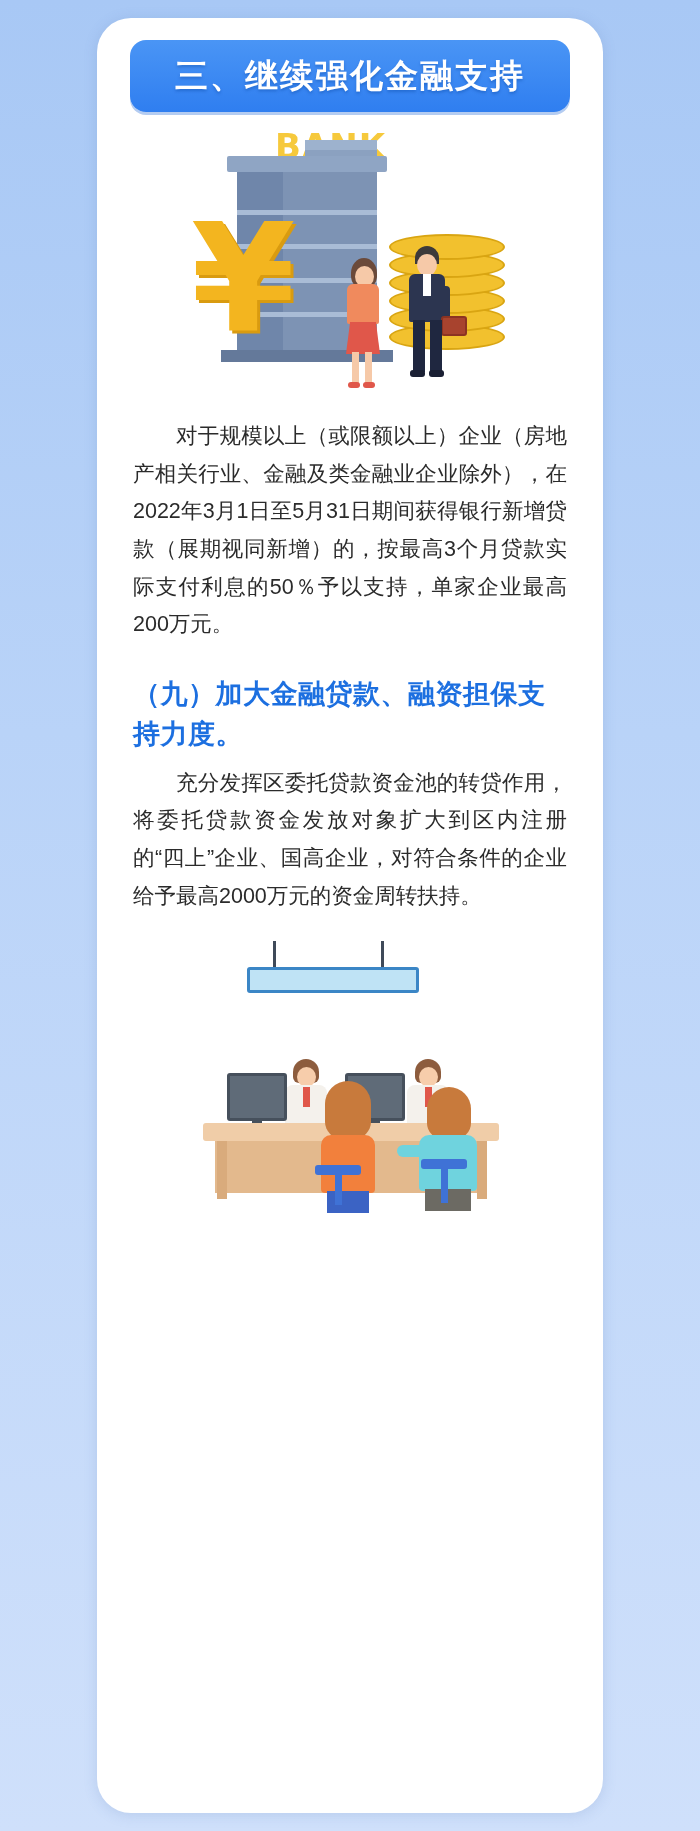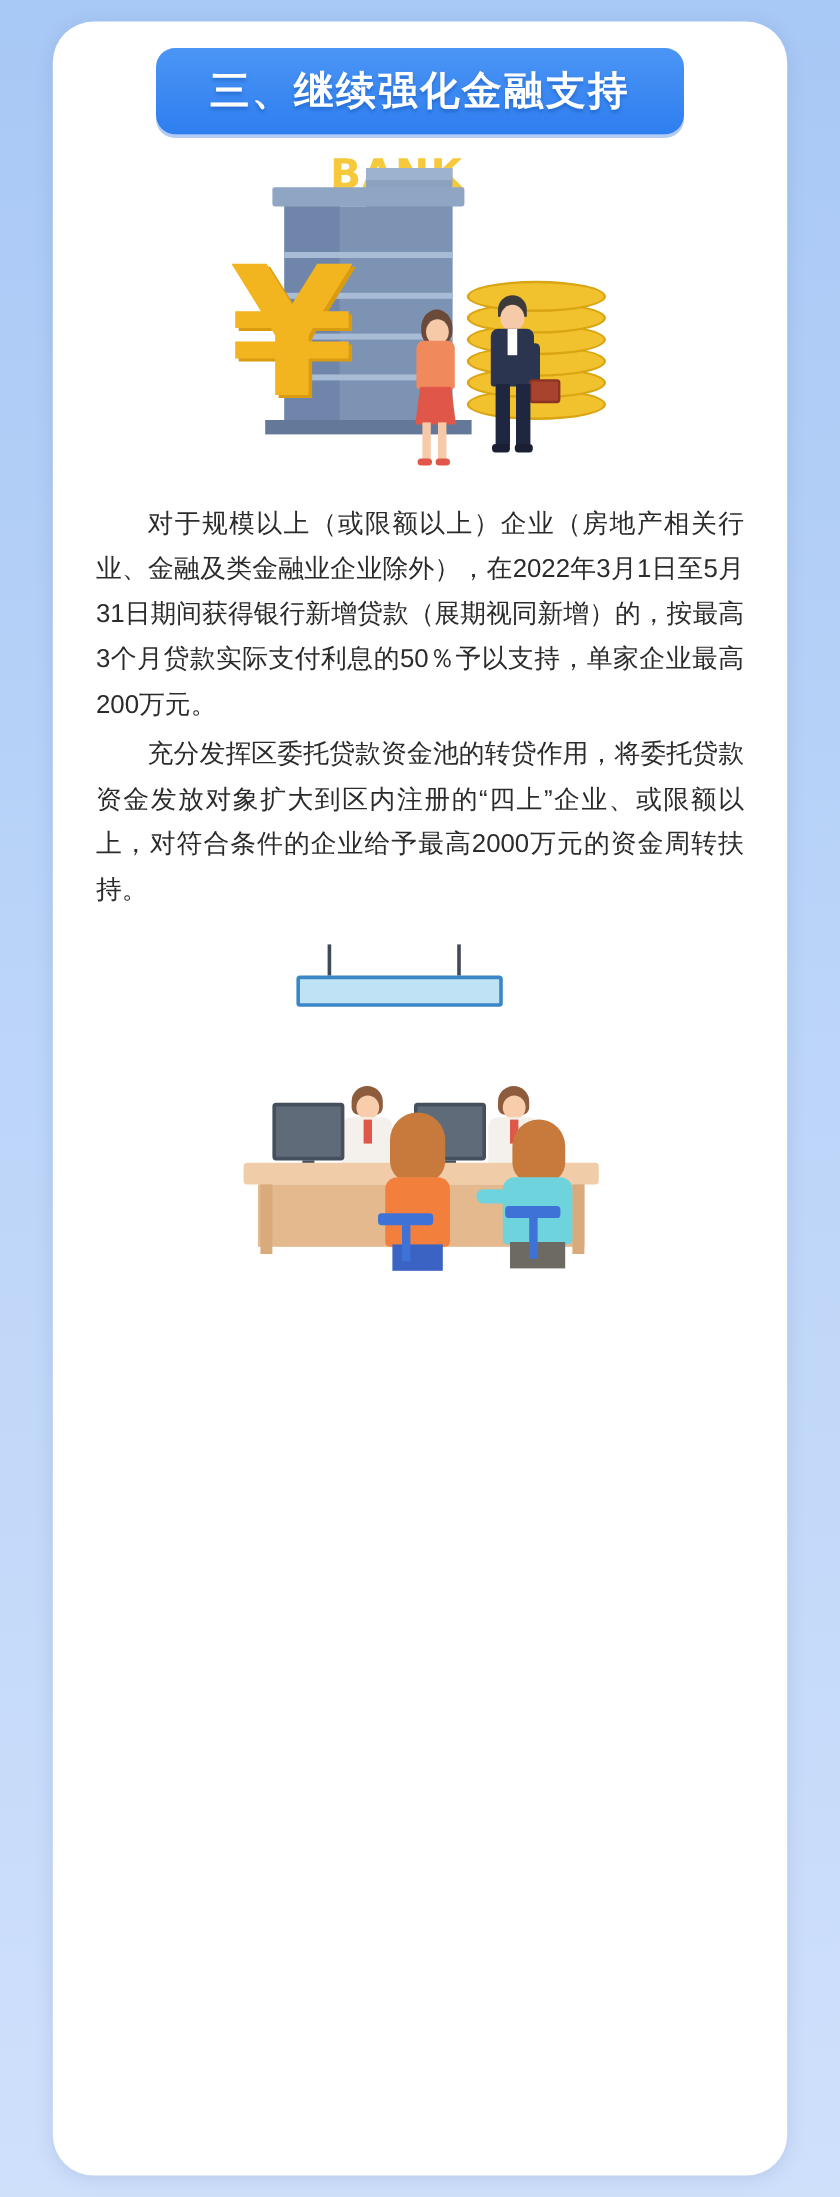--- a/index.html
+++ b/index.html
@@ -9,21 +9,21 @@
     font-family: "Liberation Sans", sans-serif;
   }
   body {
     background: linear-gradient(180deg, #a8c8f5 0%, #b9d3f8 40%, #cfe0fb 100%);
     display: flex;
     justify-content: center;
     align-items: flex-start;
     padding: 18px 0;
   }
   .card {
-    width: 612px;
+    width: 506px;
     min-height: 1795px;
     background: #ffffff;
     border-radius: 34px;
     box-shadow: 0 2px 14px rgba(80,110,170,0.18);
     position: relative;
     overflow: hidden;
     padding: 0 0 26px 0;
   }
 
   
@@ -258,22 +258,23 @@
         <div class="shoe l"></div>
           <div class="shoe r"></div>
       </div>
     </div>
   </div>
 
   <div class="content">
 
     <p class="para">对于规模以上（或限额以上）企业（房地产相关行业、金融及类金融业企业除外），在2022年3月1日至5月31日期间获得银行新增贷款（展期视同新增）的，按最高3个月贷款实际支付利息的50％予以支持，单家企业最高200万元。</p>
 
-
-    <p class="para">充分发挥区委托贷款资金池的转贷作用，将委托贷款资金发放对象扩大到区内注册的“四上”企业、或限额以上，对符合条件的企业给予最高2000万元的资金周转扶持。</p>
+    <h2 class="section-title tight">（九）加大金融贷款、融资担保支持力度。</h2>
+
+    <p class="para">充分发挥区委托贷款资金池的转贷作用，将委托贷款资金发放对象扩大到区内注册的“四上”企业、国高企业，对符合条件的企业给予最高2000万元的资金周转扶持。</p>
 
   </div>
 
   <div class="illus-office">
     <div class="office-stage">
       <div class="lamp-rod a"></div>
       <div class="lamp-rod b"></div>
       <div class="lamp"></div>
 
       <div class="clerk c1">

